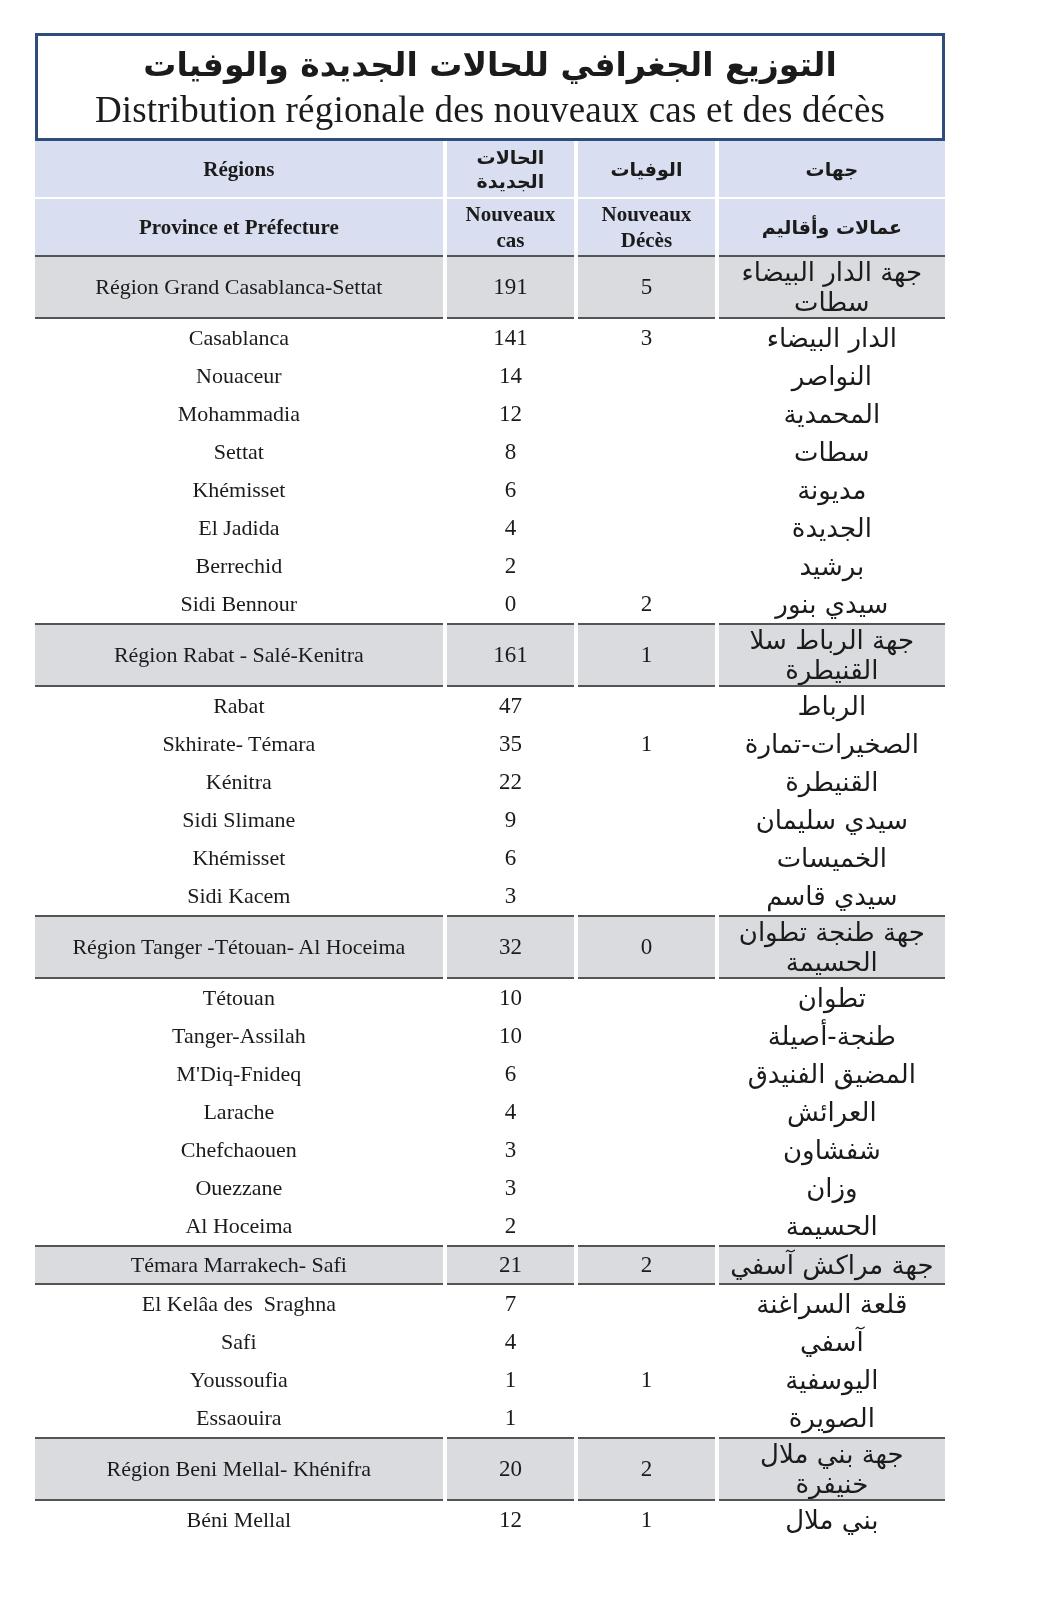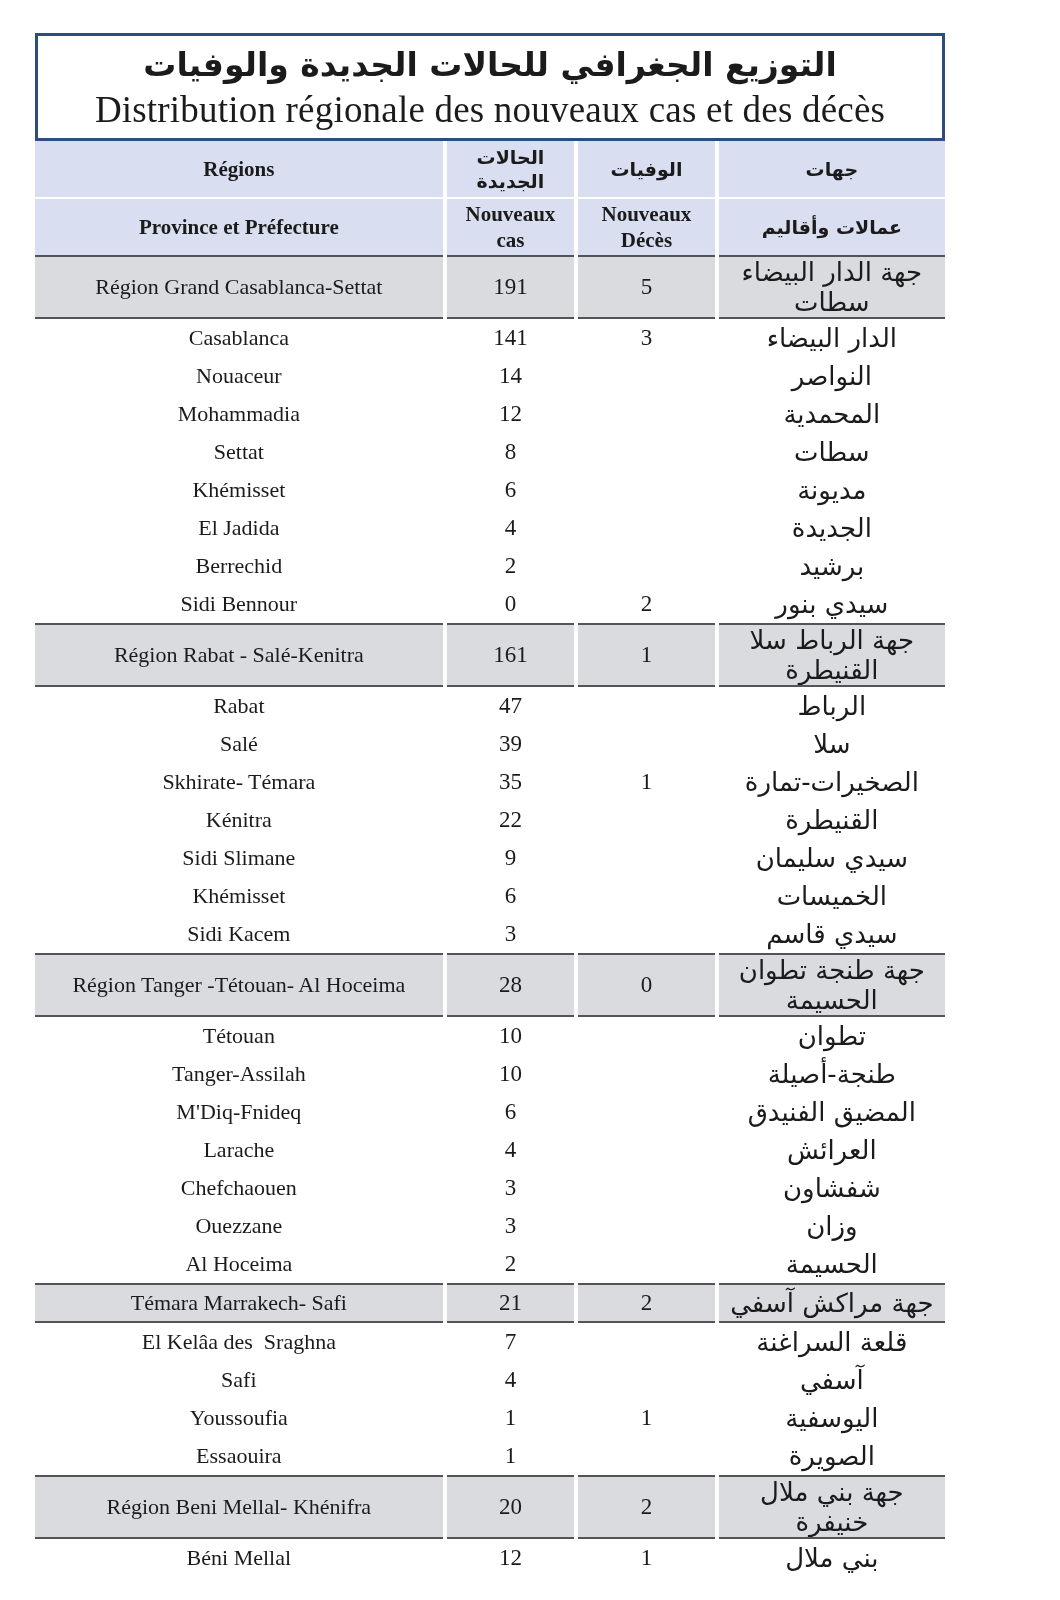--- a/index.html
+++ b/index.html
@@ -185,26 +185,20 @@
     <td class="c-num">1</td>
     <td class="c-ar">جهة الرباط سلا القنيطرة</td>
   </tr>
         <tr class="province">
     <td class="c-name">Rabat</td>
     <td class="c-num">47</td>
     <td class="c-num"></td>
     <td class="c-ar">الرباط</td>
   </tr>
         <tr class="province">
-    <td class="c-name">Salé</td>
-    <td class="c-num">39</td>
-    <td class="c-num"></td>
-    <td class="c-ar">سلا</td>
-  </tr>
-        <tr class="province">
     <td class="c-name">Skhirate- Témara</td>
     <td class="c-num">35</td>
     <td class="c-num">1</td>
     <td class="c-ar">الصخيرات-تمارة</td>
   </tr>
         <tr class="province">
     <td class="c-name">Kénitra</td>
     <td class="c-num">22</td>
     <td class="c-num"></td>
     <td class="c-ar">القنيطرة</td>
@@ -222,21 +216,21 @@
     <td class="c-ar">الخميسات</td>
   </tr>
         <tr class="province">
     <td class="c-name">Sidi Kacem</td>
     <td class="c-num">3</td>
     <td class="c-num"></td>
     <td class="c-ar">سيدي قاسم</td>
   </tr>
         <tr class="region">
     <td class="c-name">Région Tanger -Tétouan- Al Hoceima</td>
-    <td class="c-num">28</td>
+    <td class="c-num">32</td>
     <td class="c-num">0</td>
     <td class="c-ar">جهة طنجة تطوان الحسيمة</td>
   </tr>
         <tr class="province">
     <td class="c-name">Tétouan</td>
     <td class="c-num">10</td>
     <td class="c-num"></td>
     <td class="c-ar">تطوان</td>
   </tr>
         <tr class="province">

